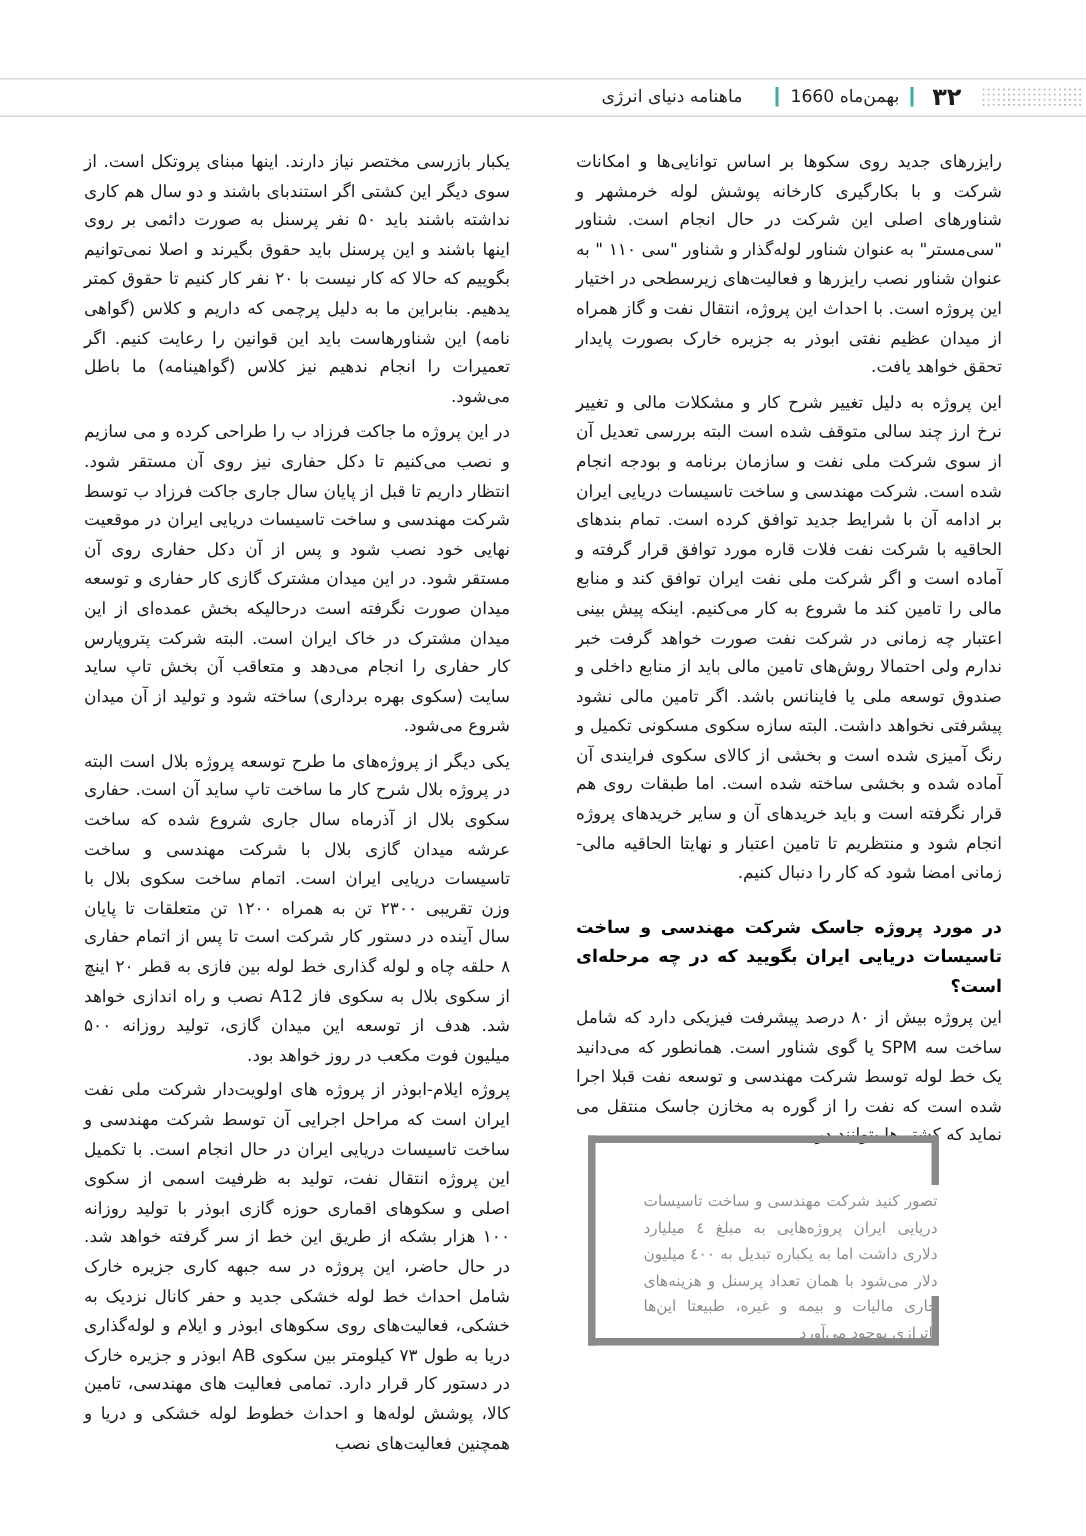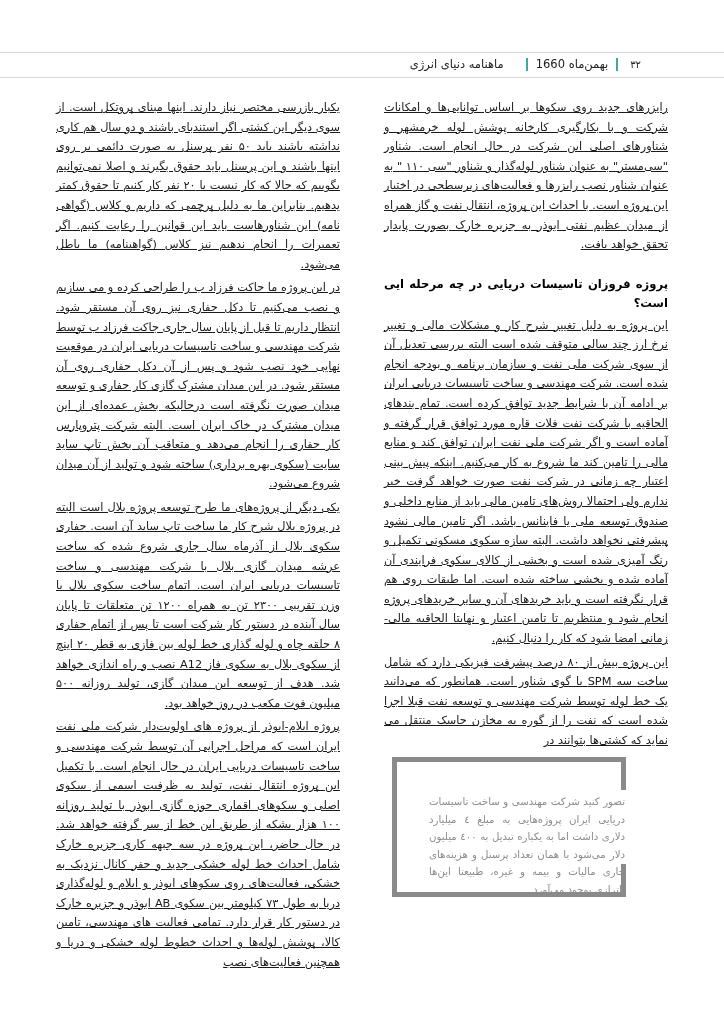--- a/index.html
+++ b/index.html
@@ -60,22 +60,22 @@
     margin-right: 2px;
     margin-left: 6px;
     background-image:
       radial-gradient(circle, #9a9a9a 0.5px, transparent 0.6px);
     background-size: 3.4px 3.4px;
     background-position: 0 0;
     opacity: 0.75;
   }
 
   .page-number {
-    font-size: 10px;
-    font-weight: normal;
+    font-size: 16px;
+    font-weight: bold;
     color: #1d1d1d;
     letter-spacing: 0.5px;
     padding: 0 7px 0 4px;
     line-height: 1;
   }
 
   .sep {
     width: 2px;
     height: 13px;
     background: #3fa9a0;
@@ -116,21 +116,20 @@
 
   p.body {
     margin: 0 0 0 0;
     font-size: 11.3px;
     line-height: 19.6px;
     text-align: justify;
     text-align-last: right;
     direction: rtl;
     color: #1a1a1a;
     letter-spacing: 0;
-    text-decoration: underline;
   }
   p.body + p.body { margin-top: 4px; }
 
   h2.qhead {
     margin: 17px 0 2px 0;
     font-size: 11.6px;
     font-weight: bold;
     line-height: 19.4px;
     text-align: justify;
     text-align-last: right;
@@ -227,24 +226,24 @@
       <p class="body">یکی دیگر از پروژه‌های ما طرح توسعه پروژه بلال است البته در پروژه بلال شرح کار ما ساخت تاپ ساید آن است. حفاری سکوی بلال از آذرماه سال جاری شروع شده که ساخت عرشه میدان گازی بلال با شرکت مهندسی و ساخت تاسیسات دریایی ایران است. اتمام ساخت سکوی بلال با وزن تقریبی ۲۳۰۰ تن به همراه ۱۲۰۰ تن متعلقات تا پایان سال آینده در دستور کار شرکت است تا پس از اتمام حفاری ۸ حلقه چاه و لوله گذاری خط لوله بین فازی به قطر ۲۰ اینچ از سکوی بلال به سکوی فاز A12 نصب و راه اندازی خواهد شد. هدف از توسعه این میدان گازی، تولید روزانه ۵۰۰ میلیون فوت مکعب در روز خواهد بود.</p>
 
 
       <p class="body">پروژه ایلام-ابوذر از پروژه های اولویت‌دار شرکت ملی نفت ایران است که مراحل اجرایی آن توسط شرکت مهندسی و ساخت تاسیسات دریایی ایران در حال انجام است. با تکمیل این پروژه انتقال نفت، تولید به ظرفیت اسمی از سکوی اصلی و سکوهای اقماری حوزه گازی ابوذر با تولید روزانه ۱۰۰ هزار بشکه از طریق این خط از سر گرفته خواهد شد. در حال حاضر، این پروژه در سه جبهه کاری جزیره خارک شامل احداث خط لوله خشکی جدید و حفر کانال نزدیک به خشکی، فعالیت‌های روی سکوهای ابوذر و ایلام و لوله‌گذاری دریا به طول ۷۳ کیلومتر بین سکوی AB ابوذر و جزیره خارک در دستور کار قرار دارد. تمامی فعالیت های مهندسی، تامین کالا، پوشش لوله‌ها و احداث خطوط لوله خشکی و دریا و همچنین فعالیت‌های نصب</p>
     </div>
 
     <div class="col">
 
       <p class="body">رایزرهای جدید روی سکوها بر اساس توانایی‌ها و امکانات شرکت و با بکارگیری کارخانه پوشش لوله خرمشهر و شناورهای اصلی این شرکت در حال انجام است. شناور "سی‌مستر" به عنوان شناور لوله‌گذار و شناور "سی ۱۱۰ " به عنوان شناور نصب رایزرها و فعالیت‌های زیرسطحی در اختیار این پروژه است. با احداث این پروژه، انتقال نفت و گاز همراه از میدان عظیم نفتی ابوذر به جزیره خارک بصورت پایدار تحقق خواهد یافت.</p>
 
-      <h2 class="qhead first">پروژه فروزان تاسیسات دریایی در چه مرحله ایی است؟</h2>
 
       <p class="body">این پروژه به دلیل تغییر شرح کار و مشکلات مالی و تغییر نرخ ارز چند سالی متوقف شده است البته بررسی تعدیل آن از سوی شرکت ملی نفت و سازمان برنامه و بودجه انجام شده است. شرکت مهندسی و ساخت تاسیسات دریایی ایران بر ادامه آن با شرایط جدید توافق کرده است. تمام بندهای الحاقیه با شرکت نفت فلات قاره مورد توافق قرار گرفته و آماده است و اگر شرکت ملی نفت ایران توافق کند و منابع مالی را تامین کند ما شروع به کار می‌کنیم. اینکه پیش بینی اعتبار چه زمانی در شرکت نفت صورت خواهد گرفت خبر ندارم ولی احتمالا روش‌های تامین مالی باید از منابع داخلی و صندوق توسعه ملی یا فاینانس باشد. اگر تامین مالی نشود پیشرفتی نخواهد داشت. البته سازه سکوی مسکونی تکمیل و رنگ آمیزی شده است و بخشی از کالای سکوی  فرایندی آن آماده شده و بخشی ساخته شده است. اما طبقات روی هم قرار نگرفته است و باید خریدهای آن و سایر خریدهای پروژه انجام شود و منتظریم تا تامین اعتبار و نهایتا الحاقیه مالی- زمانی امضا شود که کار را دنبال کنیم.</p>
 
+      <h2 class="qhead">در مورد پروژه جاسک شرکت مهندسی و ساخت تاسیسات دریایی ایران بگویید که در چه مرحله‌ای است؟</h2>
 
       <p class="body">این پروژه بیش از ۸۰ درصد پیشرفت فیزیکی دارد که شامل ساخت سه SPM یا گوی شناور است. همانطور که می‌دانید یک خط لوله توسط شرکت مهندسی و توسعه نفت قبلا اجرا شده است که نفت را از گوره به مخازن جاسک منتقل می نماید که کشتی‌ها بتوانند در</p>
 
       <div class="pullquote">
         <div class="pq-left"></div>
         <div class="pq-top"></div>
         <div class="pq-bottom"></div>
         <div class="pq-stub-top"></div>
         <div class="pq-stub-bottom"></div>
         <div class="pq-text">تصور کنید شرکت مهندسی و ساخت تاسیسات دریایی ایران پروژه‌هایی به مبلغ ٤ میلیارد دلاری داشت اما به یکباره تبدیل به ٤۰۰ میلیون دلار می‌شود با همان تعداد پرسنل و هزینه‌های جاری مالیات و بیمه و غیره، طبیعتا این‌ها ناترازی بوجود می‌آورد</div>

